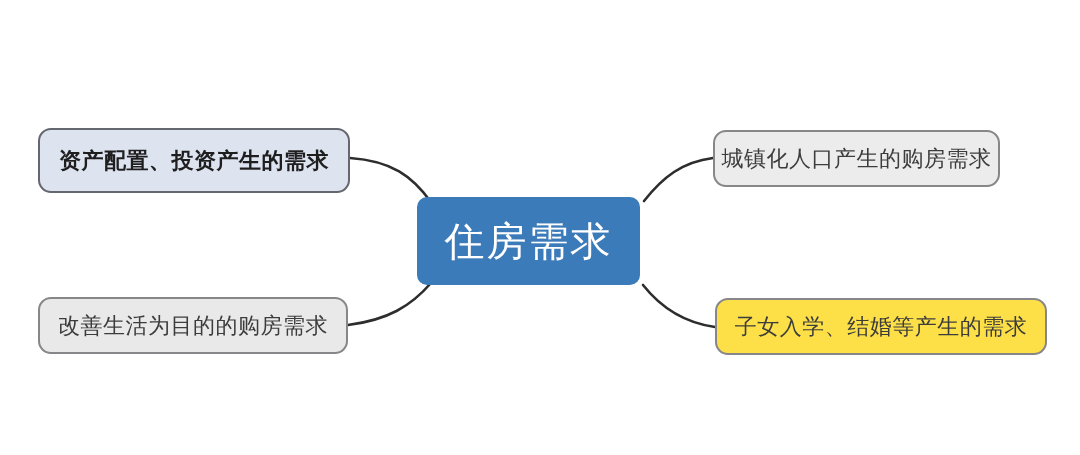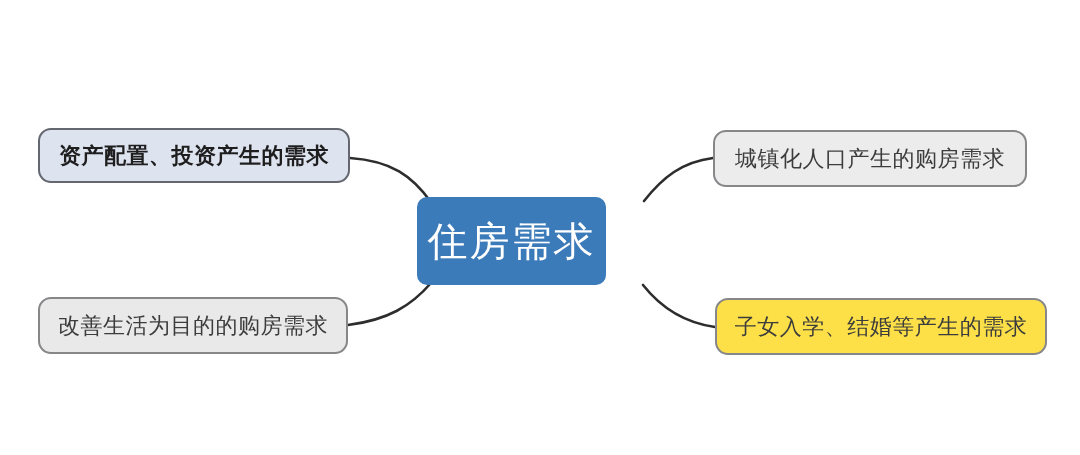--- a/index.html
+++ b/index.html
@@ -28,38 +28,38 @@
     align-items: center;
     justify-content: center;
     text-align: center;
     white-space: nowrap;
     cursor: default;
   }
 
   .node-central {
     left: 417px;
     top: 197px;
-    width: 189px;
+    width: 223px;
     height: 88px;
     border-radius: 10px;
     font-size: 40px;
     letter-spacing: 2px;
     font-weight: 400;
   }
 
   .node-branch {
     height: 57px;
     border-radius: 13px;
     border: 2px solid;
     font-size: 22px;
     letter-spacing: 0.5px;
   }
 
-  .node-tl { left: 38px;  top: 128px; width: 312px; height: 55px; font-weight: 700; }
-  .node-tr { left: 713px; top: 130px; width: 314px; }
+  .node-tl { left: 38px;  top: 128px; width: 312px; height: 65px; font-weight: 700; }
+  .node-tr { left: 713px; top: 130px; width: 287px; }
   .node-bl { left: 38px;  top: 297px; width: 310px; }
   .node-br { left: 715px; top: 298px; width: 332px; }
 </style>
 </head>
 <body>
 
 <div class="mindmap-canvas" style="background: rgb(255, 255, 255);">
 
   <svg class="connectors" viewBox="0 0 1080 455" xmlns="http://www.w3.org/2000/svg">
     <path d="M 350 158 C 392 161, 412 176, 431 202" fill="none" stroke-width="2.6" stroke-linecap="round" stroke="#2d2d2d"></path>

